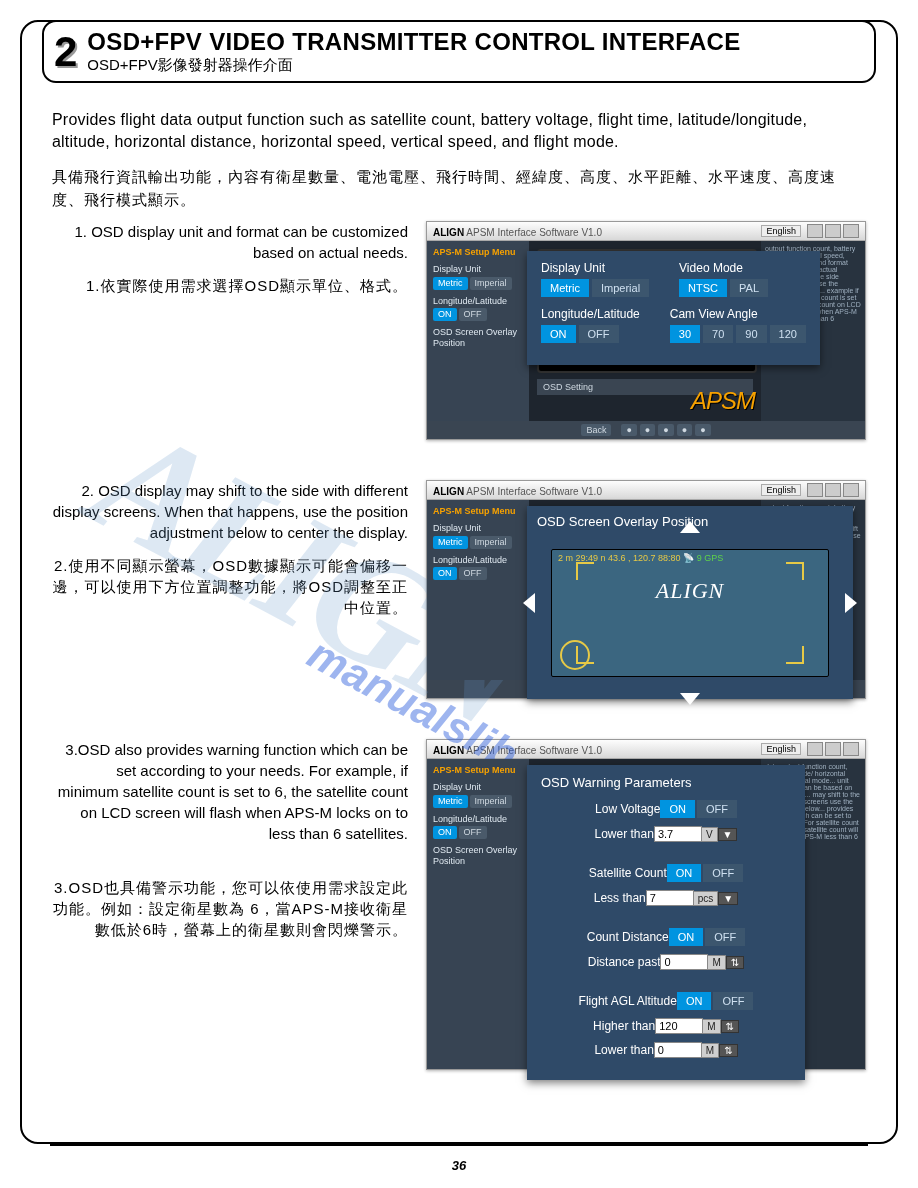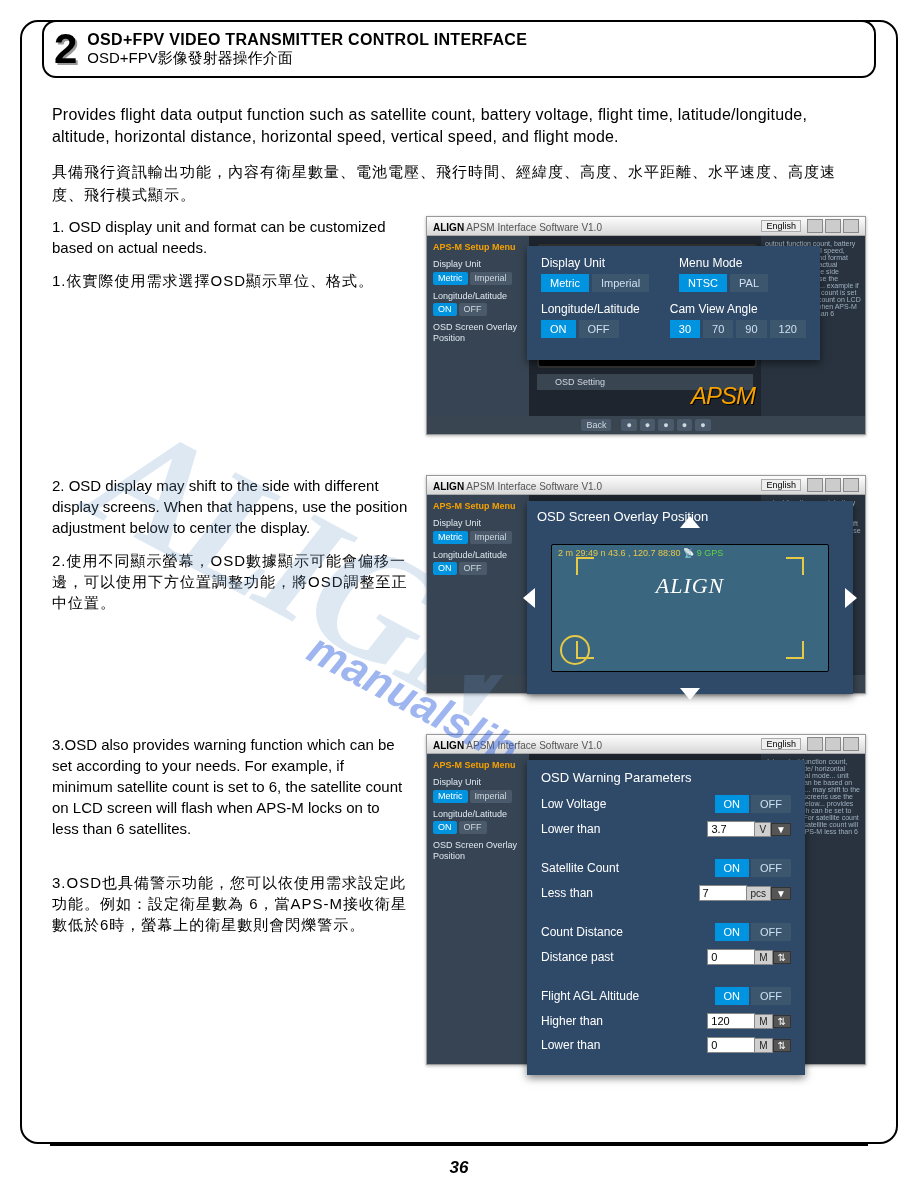--- a/index.html
+++ b/index.html
@@ -30,21 +30,21 @@
   .big-2 {
     font-family: "Arial Black", Arial, sans-serif;
     font-size: 42px;
     font-weight: 900;
     line-height: 1;
     text-shadow: 2px 2px 0 #999;
     color: #000;
     flex: 0 0 auto;
   }
   .header-text .title-en {
-    font-size: 16px;
+    font-size: 24px;
     font-weight: bold;
     letter-spacing: 0.3px;
   }
   .header-text .title-zh {
     font-size: 15px;
   }
   .body {
     padding: 26px 30px 10px 30px;
     position: relative;
   }
@@ -63,20 +63,21 @@
   .row {
     display: flex;
     gap: 18px;
     margin-bottom: 40px;
     align-items: flex-start;
   }
   .left-col {
     flex: 1 1 44%;
     font-size: 15px;
     line-height: 1.4;
+    text-align: right;
   }
   .left-col .en { margin-bottom: 12px; }
   .left-col .zh { letter-spacing: 1px; }
   .right-col {
     flex: 0 0 440px;
     font-size: 10px;
   }
   .app-window {
     background: #e8e8e8;
     border: 1px solid #999;
@@ -136,21 +137,21 @@
     background: #000;
     border: 2px solid #333;
     border-radius: 4px;
     position: relative;
     margin-bottom: 6px;
   }
   .bottom-bar {
     background:#3a4552;
     color:#cfd8e0;
     font-size:9px;
-    padding:3px 18px;
+    padding:3px 6px;
     display:flex;
     justify-content:space-between;
     align-items:center;
   }
   .apsm-badge {
     position:absolute;
     right:6px;
     bottom:6px;
     font-family: "Arial Black", Arial;
     font-size: 24px;
@@ -243,42 +244,42 @@
     left:100px; top:6px;
     width:250px;
     background:#2f4a68;
     color:#fff;
     padding:10px 14px 14px 14px;
     font-size:12px;
     box-shadow:0 3px 8px rgba(0,0,0,0.5);
   }
   .popup3 .ptitle{font-size:13px;margin-bottom:10px;}
   .popup3 .prow {
-    display:flex; justify-content:space-between; align-items:center;
+    display:flex; justify-content:center; align-items:center;
     margin-bottom:8px;
   }
   .onoff { display:flex; gap:2px; }
   .valbox {
     display:flex; align-items:center; gap:0;
   }
   .valbox input{
     width:40px; font-size:11px; padding:1px 3px;
     border:1px solid #888; background:#fff;
   }
   .valbox .unit{
     background:#cfcfcf; padding:1px 4px; font-size:10px; color:#222;
     border:1px solid #888; border-left:none;
   }
   .valbox .dd{background:#555;color:#fff;padding:0 4px;font-size:10px;border:1px solid #333;}
   .popup3 .section-gap { height:14px; }
   .app-inner.tall { min-height:310px; }
 
   .page-number {
     text-align:center;
-    font-size:17px;
+    font-size:13px;
     font-style:italic;
     font-weight:bold;
     margin-top:12px;
   }
   .hr { border-top:2px solid #000; margin: 0 30px 0 30px; }
 
   
   .wm {
     position:absolute;
     font-size:160px;
@@ -381,21 +382,21 @@
             <div class="popup">
               <div class="popup-row">
                 <div class="popup-col">
                   <div class="label">Display Unit</div>
                   <div class="btn-group">
                     <span class="pbtn on">Metric</span>
                     <span class="pbtn">Imperial</span>
                   </div>
                 </div>
                 <div class="popup-col">
-                  <div class="label">Menu Mode</div>
+                  <div class="label">Video Mode</div>
                   <div class="btn-group">
                     <span class="pbtn on">NTSC</span>
                     <span class="pbtn">PAL</span>
                   </div>
                 </div>
               </div>
               <div class="popup-row">
                 <div class="popup-col">
                   <div class="label">Longitude/Latitude</div>
                   <div class="btn-group">

